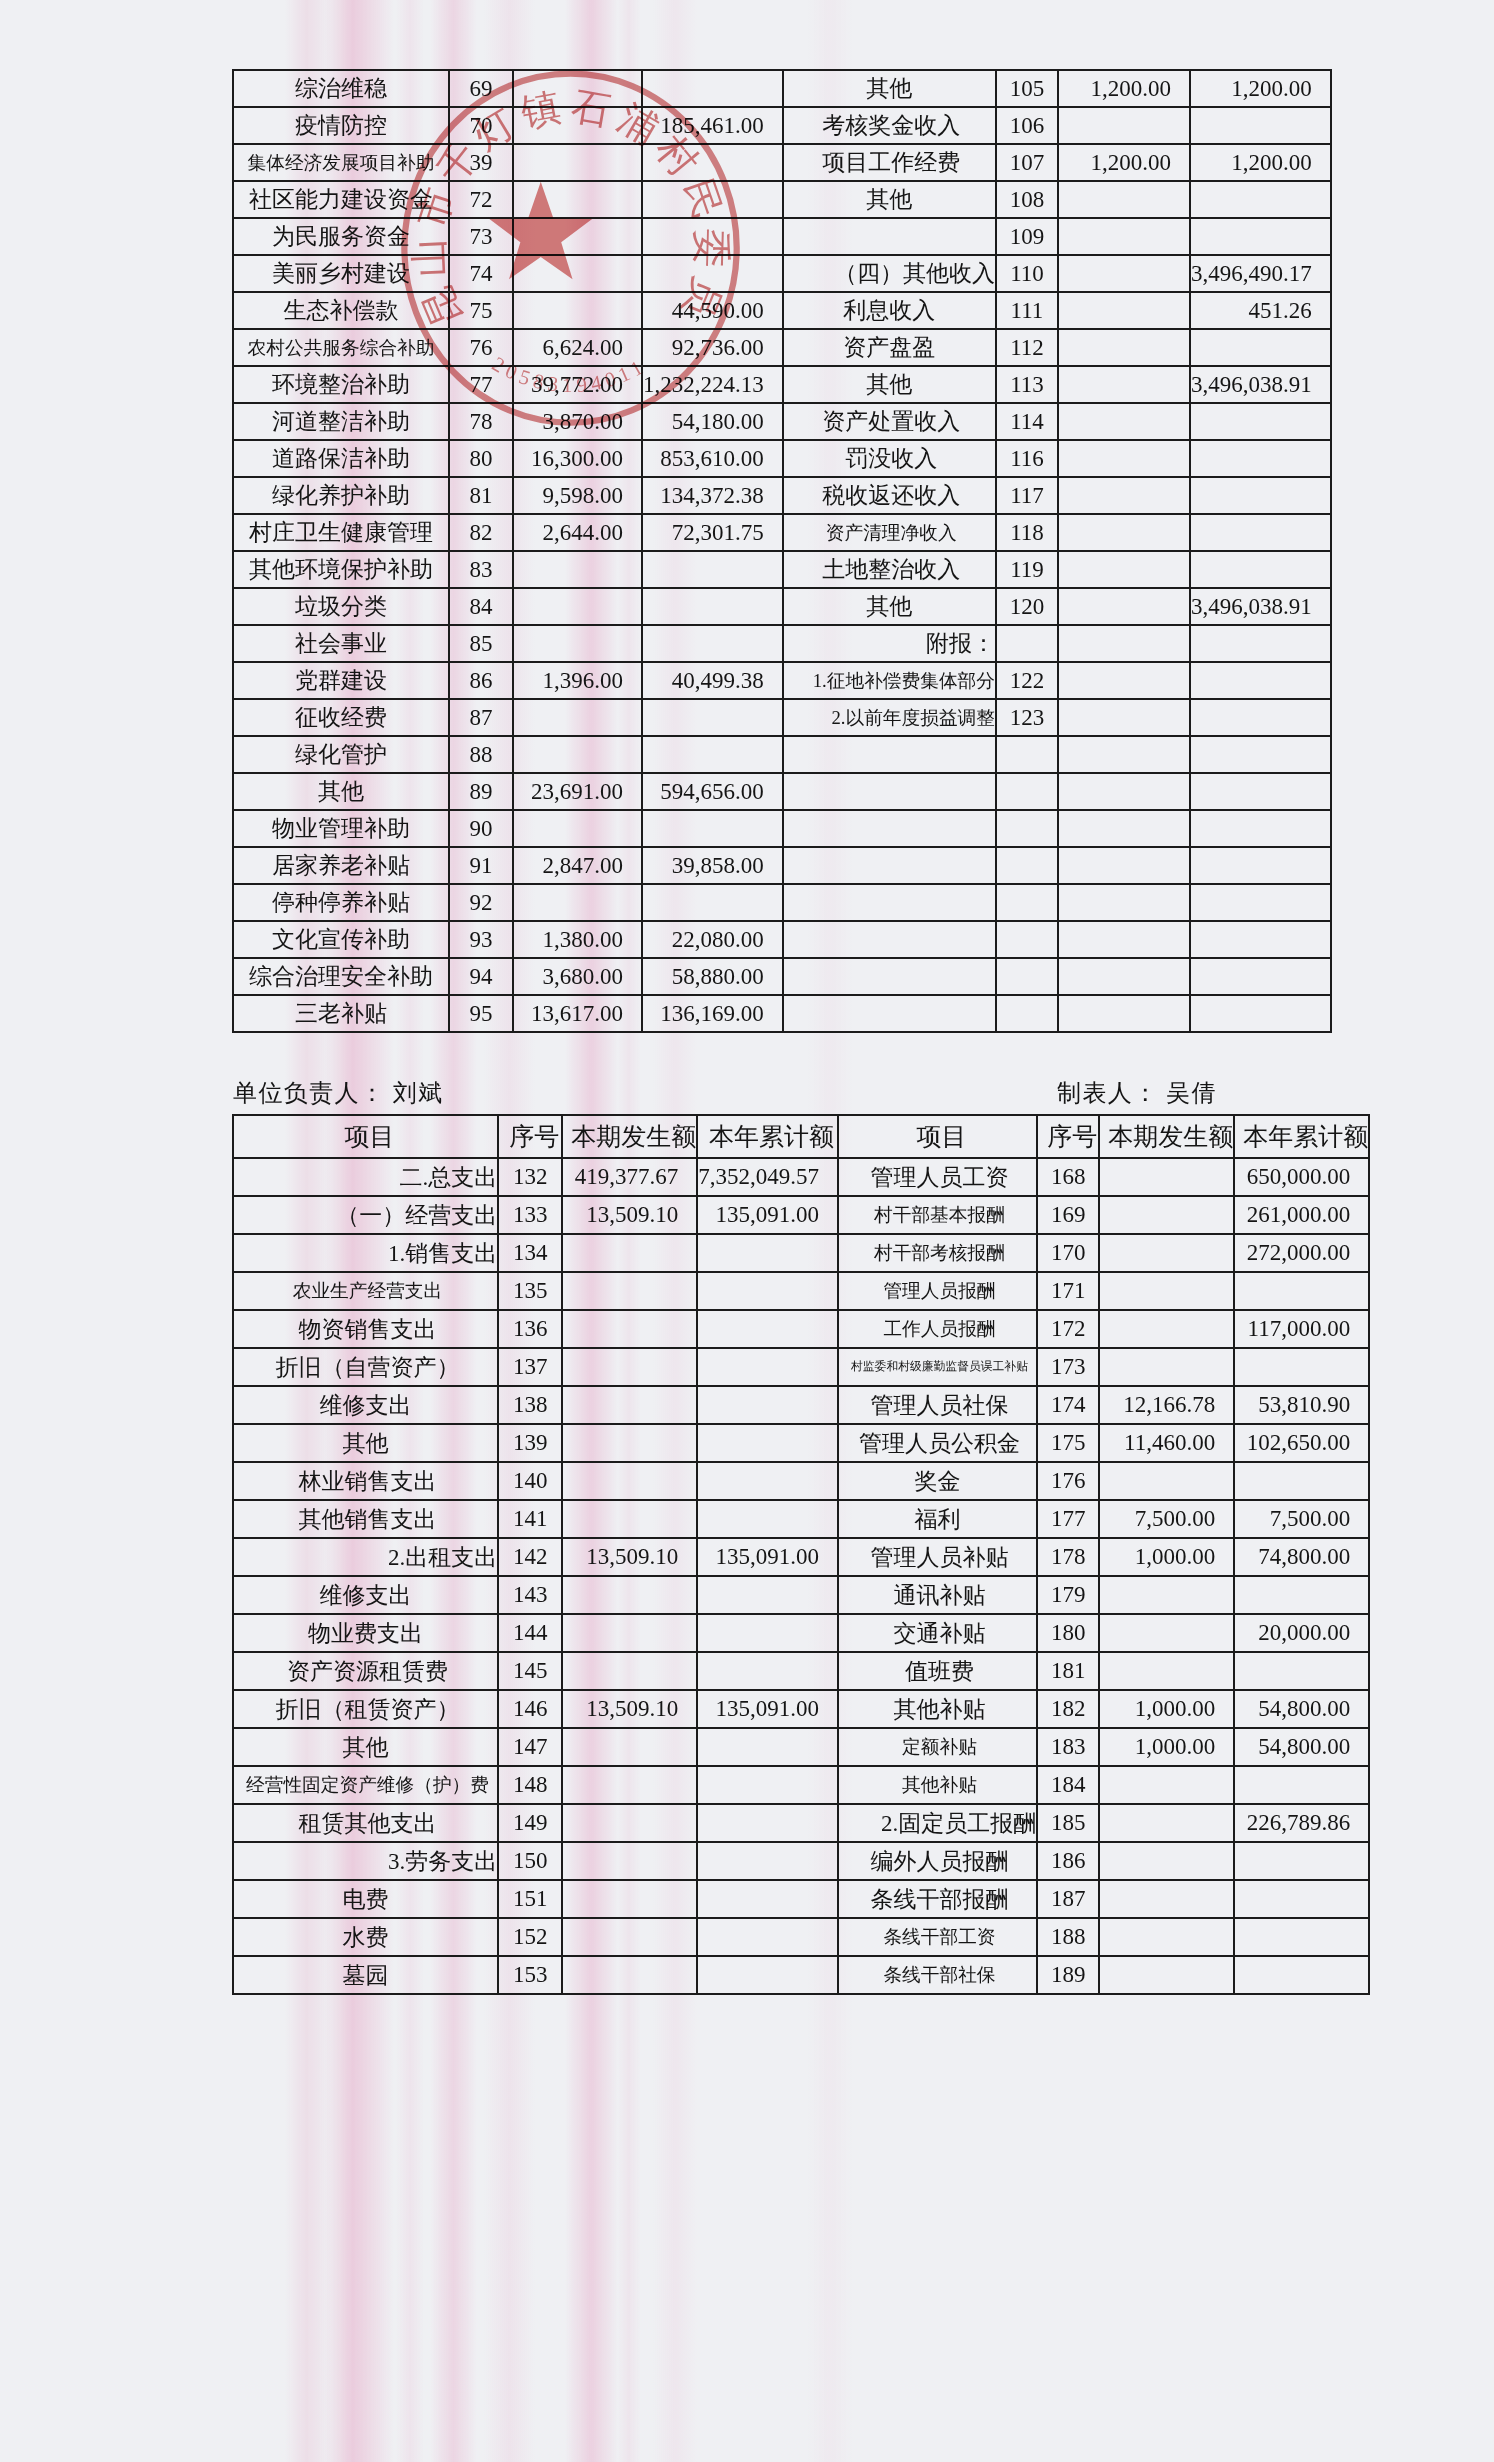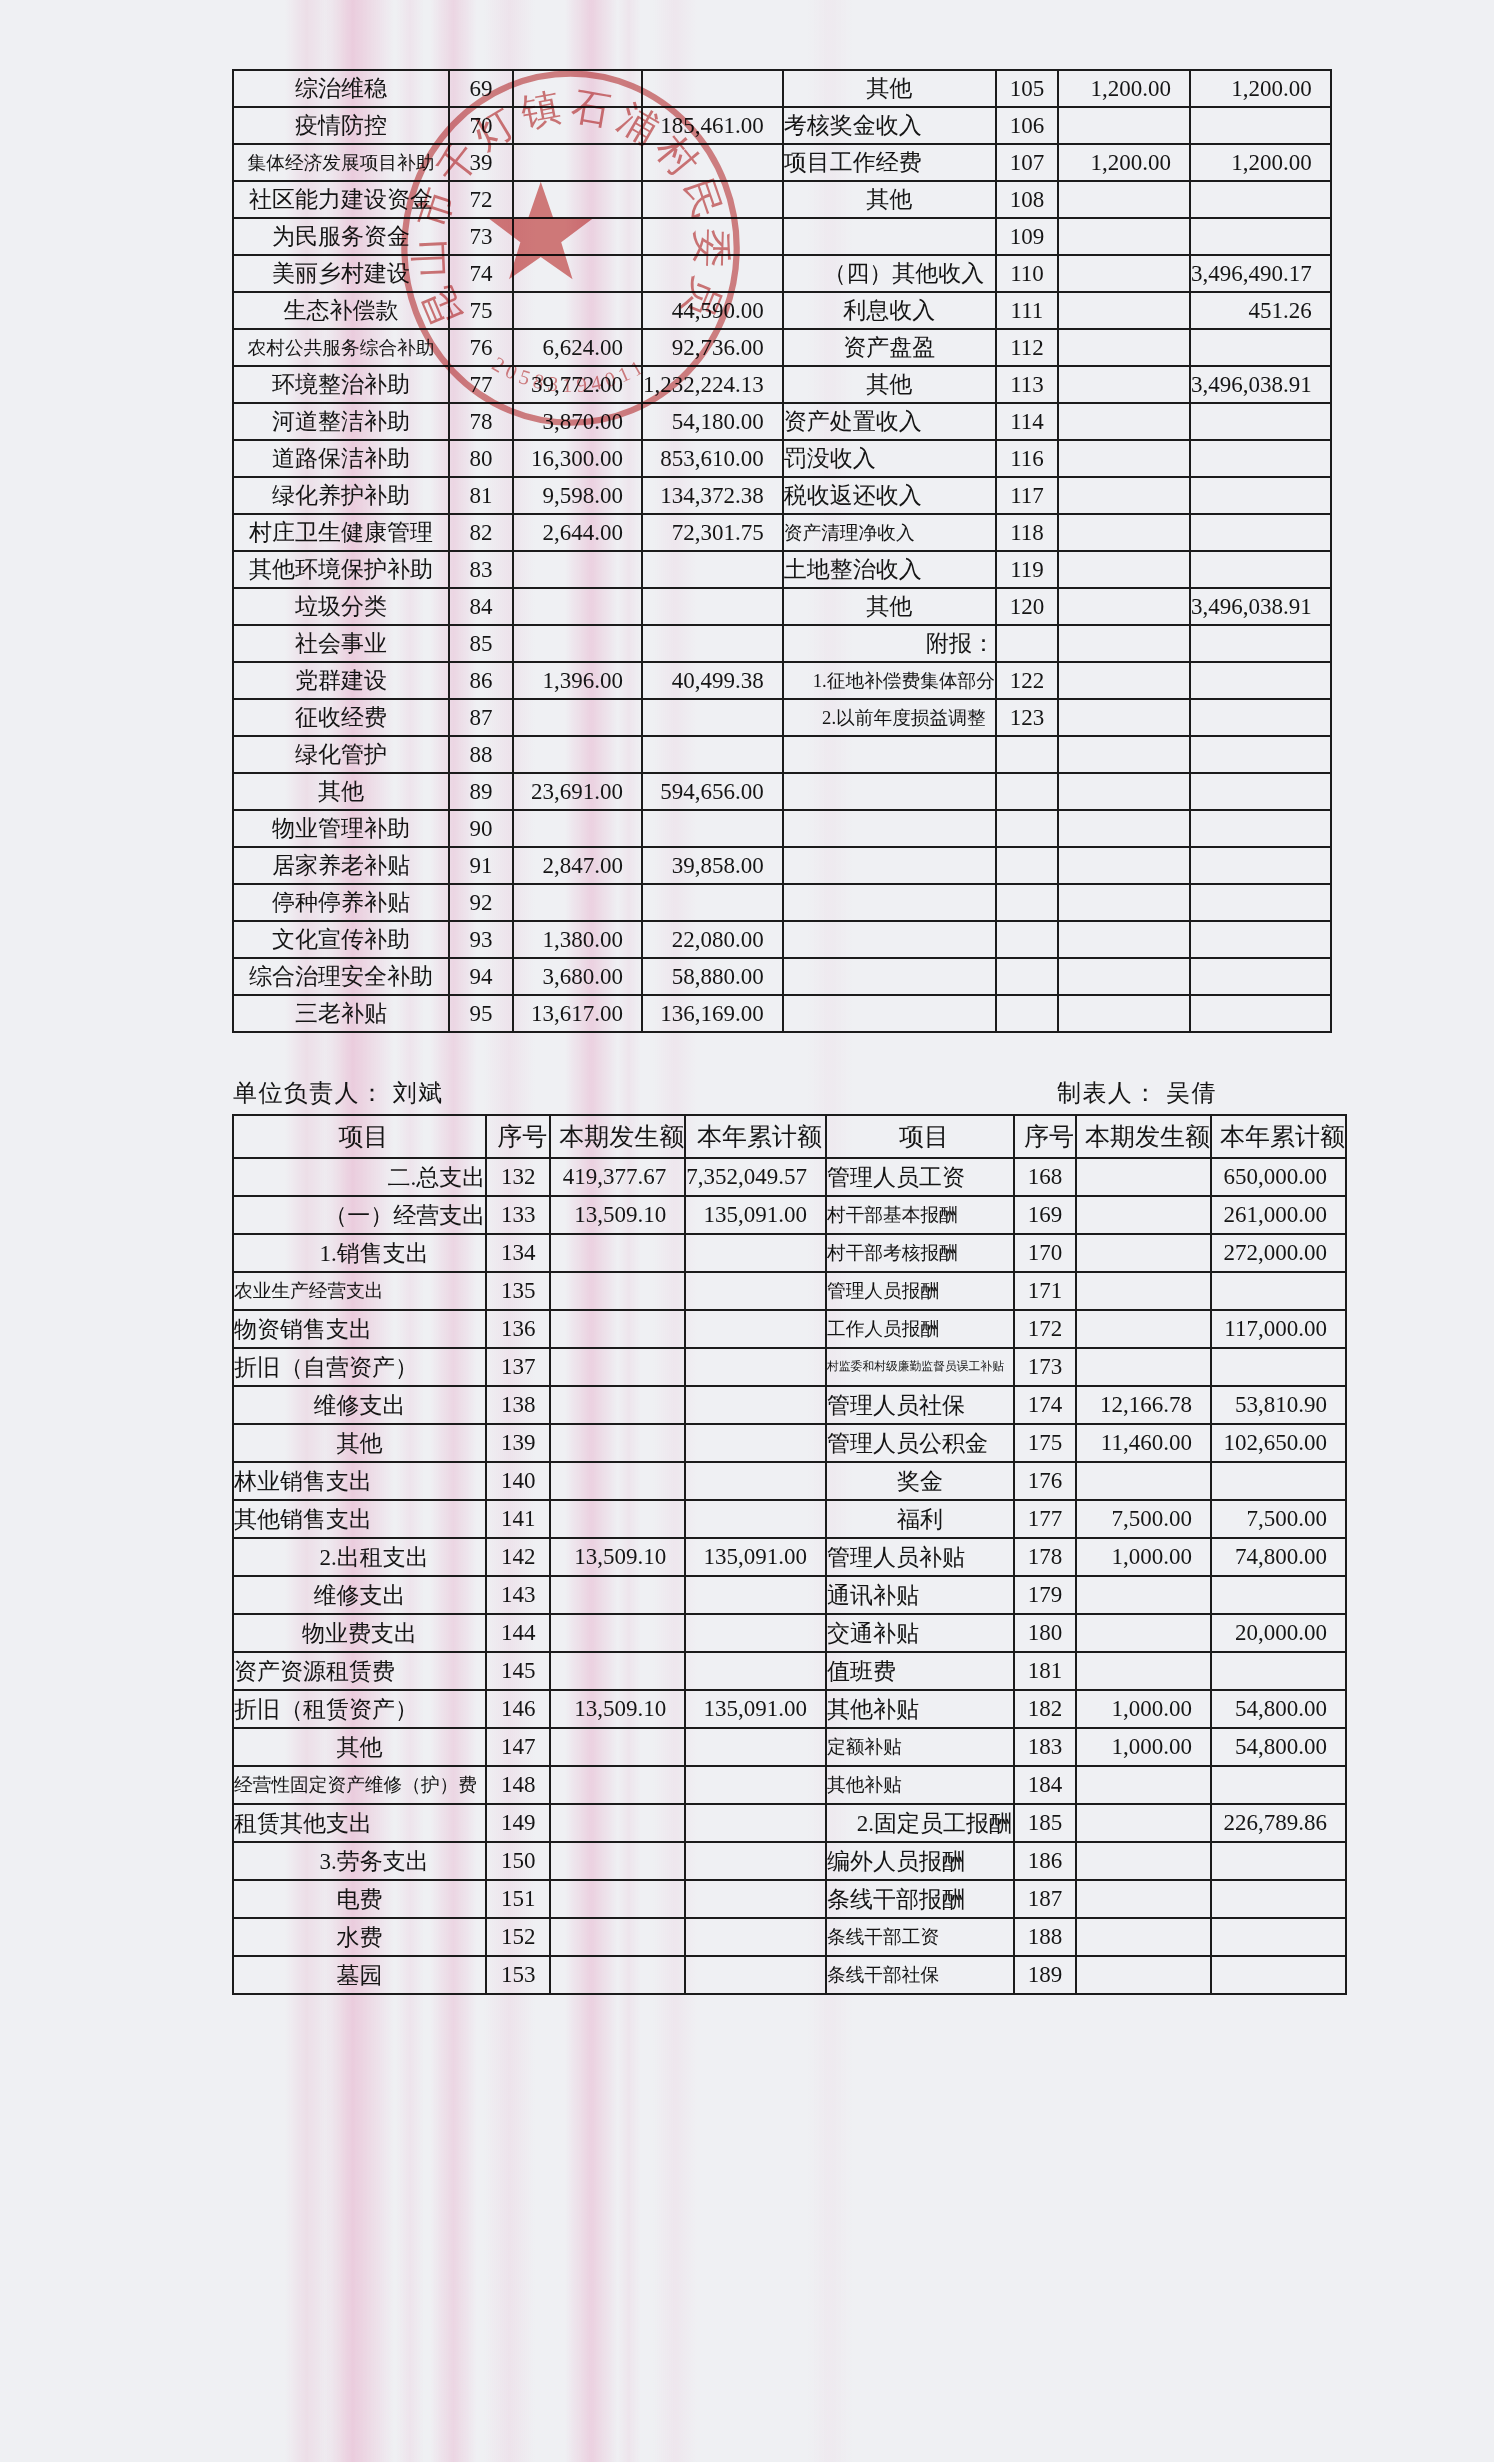--- a/index.html
+++ b/index.html
@@ -21,22 +21,22 @@
   .t1{top:69px;} .t2{top:1114px;}
   col.c-item{width:216px;} col.c-seq{width:64px;} col.c-cur{width:129px;} col.c-ytd{width:130px;}
   col.c-item2{width:188px;} col.c-seq2{width:62px;} col.c-cur2{width:132px;} col.c-ytd2{width:130px;}
   .tbl td{border:2.1px solid #1b1b1b;padding:0;white-space:nowrap;overflow:hidden;
           font-size:23px;text-align:center;vertical-align:middle;}
   .t1 tr{height:37px;}
   .t2 tr{height:38px;}
   .t2 tr.hd{height:43px;}
   .t2 tr.hd td{font-size:25px;padding-left:8px;}
   td.al-l{text-align:right;padding-left:7px;}
-  td.al-l1{text-align:center;padding-left:29px;margin-left:44px;}
-  td.al-r{text-align:left;padding-right:8.3px;}
+  td.al-l1{text-align:right;padding-left:29px;margin-left:44px;}
+  td.al-r{text-align:center;padding-right:8.3px;padding-left:12px;}
   td.num{text-align:right;padding-right:18px;}
   td.sz-s{font-size:18.7px;}
   td.sz-xs{font-size:11.8px;}
   
   .cap{position:absolute;top:1077px;font-size:24px;letter-spacing:1.4px;}
   .cap-left{left:233px;} .cap-right{left:1057px;}
   
   .stamp{position:absolute;left:394px;top:66px;width:360px;height:367px;
          mix-blend-mode:multiply;opacity:.88;pointer-events:none;}
 </style>

